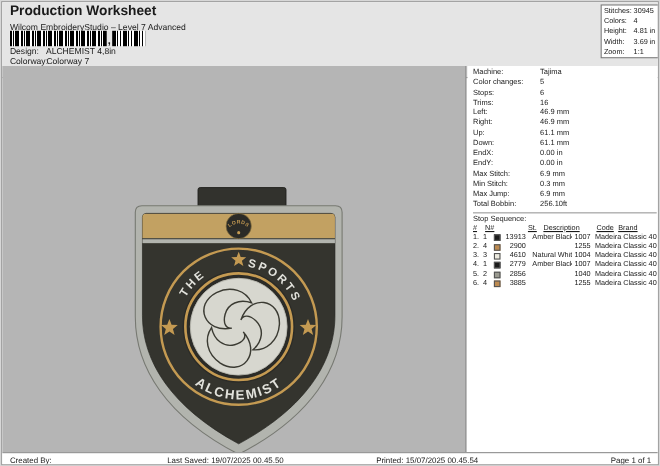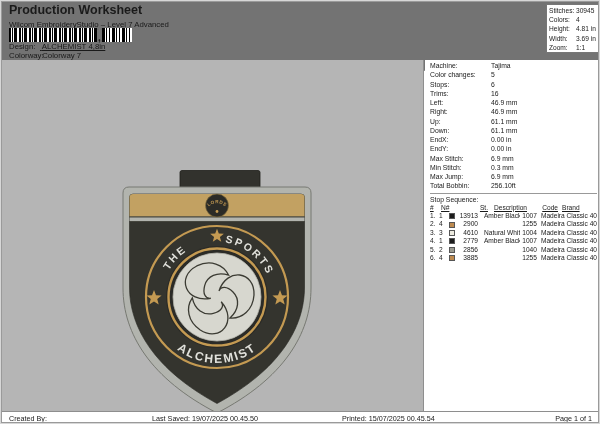--- a/index.html
+++ b/index.html
@@ -4,32 +4,32 @@
 <style>
   html,body{margin:0;padding:0;background:#d7d7d7;}
   *{box-sizing:border-box;}
   .page{
     position:relative;width:598px;height:422px;margin:1px;
     background:#ffffff;border:1px solid #9a9a9a;
     font-family:"Liberation Sans", sans-serif;color:#1a1a1a;
     overflow:hidden;
   }
   
-  .header{position:absolute;top:0;left:0;right:0;height:69px;border-bottom:1px solid #8e8e8e;background:#737373;}
+  .header{position:absolute;top:0;left:0;right:0;height:69px;border-bottom:1px solid #8e8e8e;background:#e5e5e5;}
   .title{position:absolute;left:7px;top:1px;font-size:12.5px;font-weight:bold;}
   .subtitle{position:absolute;left:7px;top:18px;font-size:7.8px;}
   .barcode{position:absolute;left:7px;top:26px;height:15px;display:flex;align-items:flex-start;}
   .bars1{width:88px;height:14px;
     background:repeating-linear-gradient(90deg,#000 0,#000 2px,#fff 2px,#fff 3px,#000 3px,#000 4px,#fff 4px,#fff 5px,#000 5px,#000 8px,#fff 8px,#fff 10px);}
   .bars2{width:30px;height:14px;
     background:repeating-linear-gradient(90deg,#000 0,#000 3px,#fff 3px,#fff 4px,#000 4px,#000 5px,#fff 5px,#fff 7px,#000 7px,#000 8px,#fff 8px,#fff 10px);}
   .bc-comma{font-size:10px;font-weight:bold;line-height:19px;margin:0 1px;}
   .kv-line{position:absolute;left:7px;font-size:7.8px;}
   .kv-line .k{display:inline-block;width:31px;}
-  .design-line{top:40px;text-decoration:underline;}
+  .design-line{top:40px;}
   .colorway-line{top:49px;}
   
   .summary-box{position:absolute;left:544px;top:2px;width:53px;height:49px;border:1px solid #777;
     padding:1px 2px;background:#fff;}
   .sum-row{display:flex;font-size:6.6px;line-height:9.2px;white-space:nowrap;}
   .sum-label{width:27px;}
   .sum-value{flex:1;}
   
   .design-area{position:absolute;left:0;top:58px;width:422px;height:351px;background:#b5b5b5;border-right:1px solid #8e8e8e;}
   .badge-svg{position:absolute;left:119px;top:110px;}

